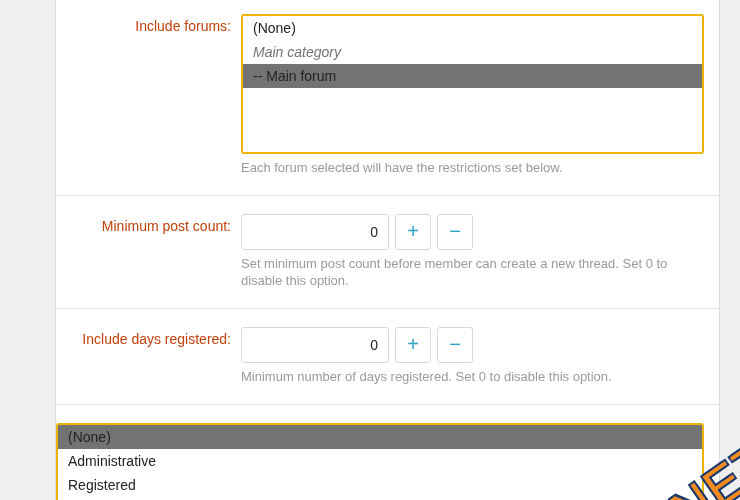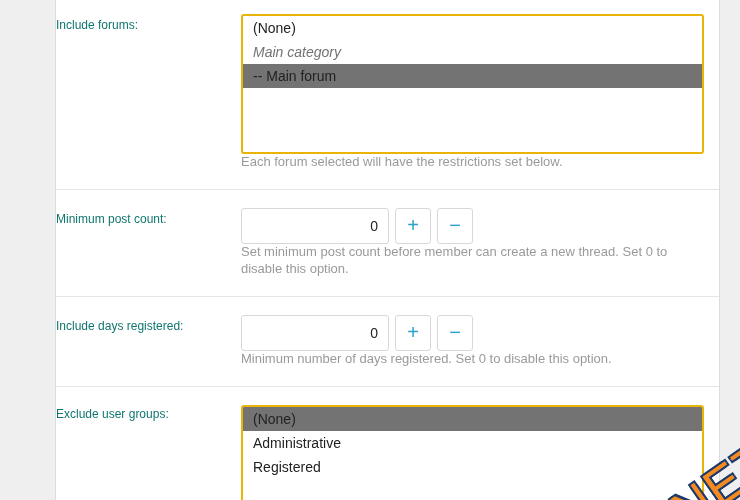--- a/index.html
+++ b/index.html
@@ -23,24 +23,25 @@
     padding-top: 14px;
   }
   .form-row {
     display: flex;
     align-items: flex-start;
     margin-bottom: 6px;
     padding: 0 15px 12px 0;
   }
   .label-col {
     width: 185px;
+    text-align: right;
     padding-right: 10px;
     padding-top: 4px;
-    font-size: 12px;
-    color: #0f766e;
+    font-size: 14px;
+    color: #c2410c;
   }
   .input-col {
     flex: 1;
   }
   .listbox {
     border: 2px solid #eab308;
     border-radius: 3px;
     background: #fff;
     width: 100%;
     overflow: hidden;
@@ -60,20 +61,21 @@
   }
   .listbox-tall {
     height: 140px;
   }
   .listbox-med {
     height: 130px;
   }
   .hint {
     font-size: 13px;
     color: #9a9a9a;
+    margin-top: 6px;
     line-height: 1.3;
   }
   .stepper {
     display: flex;
     align-items: stretch;
     height: 36px;
   }
   .stepper-input {
     border: 1px solid #d8d8d8;
     border-radius: 3px;
@@ -171,21 +173,20 @@
         <div class="stepper-btn">+</div>
         <div class="stepper-btn">−</div>
       </div>
       <div class="hint">Minimum number of days registered. Set 0 to disable this option.</div>
     </div>
   </div>
 
   <div class="section-gap"></div>
 
   <div class="form-row">
-    <div class="label-col" style="padding-top:2px;">Exclude user groups:</div>
     <div class="input-col">
       <div class="listbox listbox-med" id="groups-list">
           <div class="listbox-row selected">(None)</div>
           <div class="listbox-row">Administrative</div>
           <div class="listbox-row">Registered</div>
         </div>
     </div>
   </div>
 
 </div>

